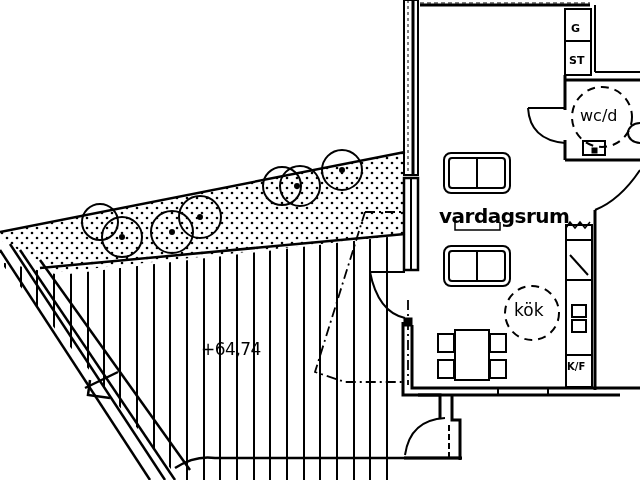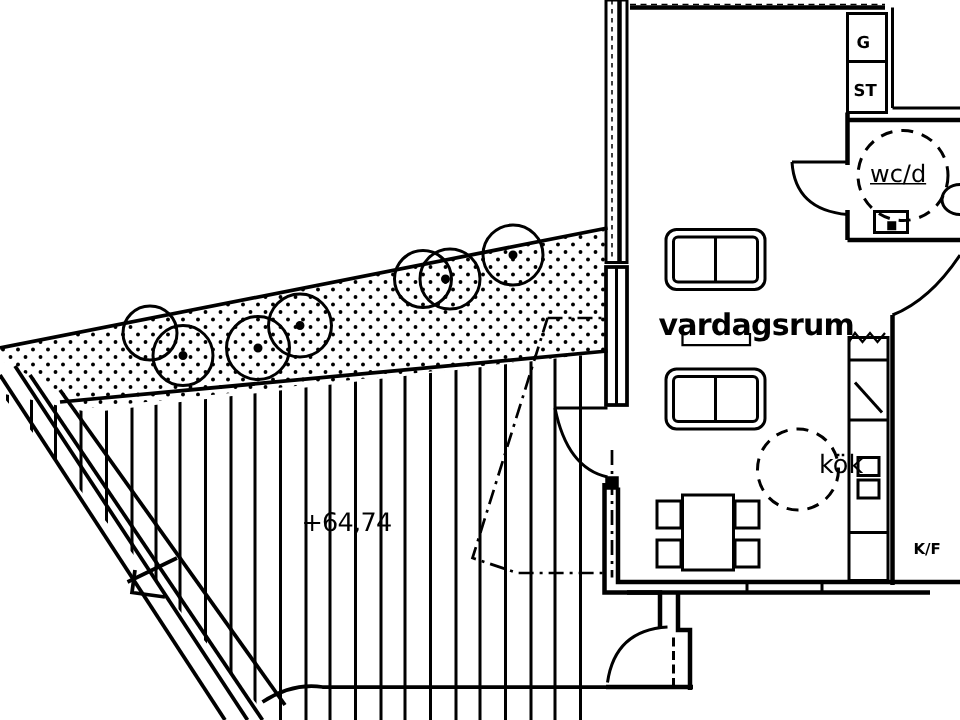--- a/index.html
+++ b/index.html
@@ -1,24 +1,24 @@
 <!DOCTYPE html>
 <html><head>
   <meta charset="utf-8">
   <style>
     html, body { margin: 0; padding: 0; background: #ffffff; }
     body { width: 640px; height: 480px; overflow: hidden; position: relative; font-family: "DejaVu Sans", sans-serif; }
     svg { position: absolute; left: 0; top: 0; }
     .lbl { position: absolute; color: #000; font-family: "DejaVu Sans", sans-serif; white-space: nowrap; line-height: 1; }
     .room-vardagsrum { left: 439px; top: 206px; font-size: 20px; letter-spacing: -0.5px; font-weight: bold; }
-    .room-kok { left: 514px; top: 302px; font-size: 17px; margin-left: 32px; }
-    .room-wc { left: 580px; top: 108px; font-size: 16px; text-decoration: underline; }
+    .room-kok { left: 514px; top: 302px; font-size: 17px; }
+    .room-wc { left: 580px; top: 108px; font-size: 16px; }
     .tag-g { left: 571px; top: 23px; font-size: 11px; font-weight: bold; }
     .tag-st { left: 569px; top: 55px; font-size: 11px; font-weight: bold; text-align: center; }
-    .tag-kf { left: 567px; top: 362px; font-size: 10px; font-weight: bold; padding-left: 42px; }
+    .tag-kf { left: 567px; top: 362px; font-size: 10px; font-weight: bold; }
     .level { left: 201px; top: 341px; font-size: 17px; letter-spacing: -0.5px; }
   </style>
 </head>
 <body>
 
 <svg width="640" height="480" viewBox="0 0 640 480" xmlns="http://www.w3.org/2000/svg">
   <defs>
     <pattern id="dots" x="0" y="0" width="10" height="10" patternUnits="userSpaceOnUse">
       <circle cx="2" cy="3" r="1.3" fill="#000"></circle>
       <circle cx="7" cy="8" r="1.3" fill="#000"></circle>

